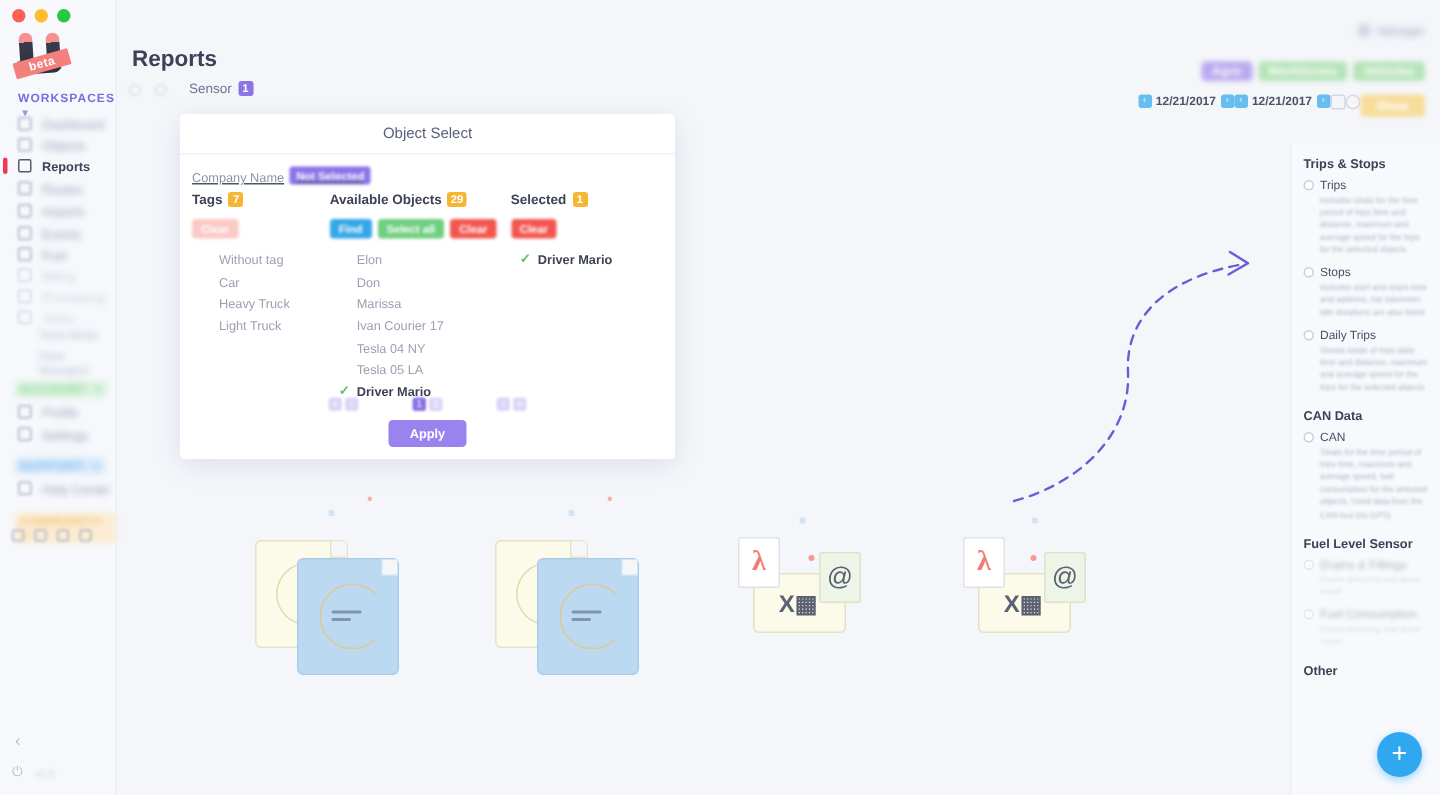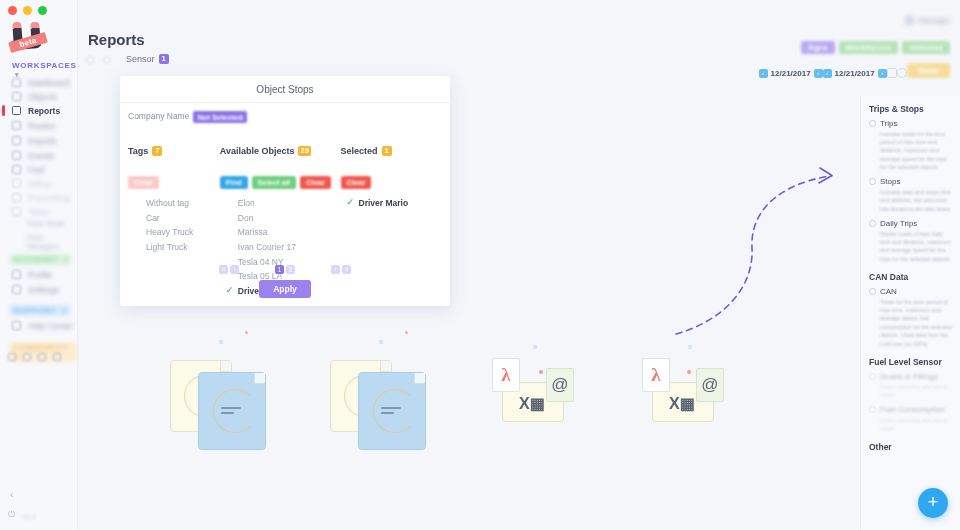--- a/index.html
+++ b/index.html
@@ -109,21 +109,21 @@
   .tabs { position: absolute; top: 41px; right: 10px; display: flex; gap: 4px; }
   .tab {
     padding: 2px 7px; border-radius: 3px; font-size: 8px; font-weight: bold;
     color: #fff; filter: blur(1.6px); letter-spacing: .2px;
   }
   .tab.agro { background: #b9aaf0; }
   .tab.wf   { background: #b6e3b8; }
   .tab.veh  { background: #b6e3b8; }
 
   
-  .datebar { position: absolute; top: 63px; right: 10px; display: flex; align-items: flex-end; gap: 0; }
+  .datebar { position: absolute; top: 63px; right: 10px; display: flex; align-items: flex-start; gap: 0; }
   .dpick { display: flex; align-items: center; gap: 3px; }
   .dpick .arrow {
     width: 9px; height: 9px; border-radius: 2px; background: #65bdf0;
     color: #fff; font-size: 6px; line-height: 9px; text-align: center;
   }
   .dpick .dval { font-size: 8px; font-weight: bold; color: #4a5268; }
   .tb-icon { width: 10px; height: 10px; border: 1.1px solid #c3c9da; border-radius: 2px; opacity: .65; }
   .tb-icon.round { border-radius: 50%; }
   .btn-show {
     padding: 3px 11px; border-radius: 3px; background: #f7dd9b;
@@ -159,32 +159,32 @@
   .modal {
     position: absolute; top: 76px; left: 120px; width: 330px; height: 230px;
     background: #fff; border-radius: 3px; box-shadow: 0 4px 18px rgba(70,80,120,.13);
     z-index: 30;
   }
   .modal-title {
     text-align: center; font-size: 10px; color: #5a6078;
     padding: 8px 0 7px; border-bottom: 1px solid #f0f2f7;
   }
   .modal-body { padding: 8px 8px 0; position: relative; height: 195px; }
-  .company-row { display: flex; align-items: flex-start; gap: 4px; margin-bottom: 23px; }
+  .company-row { display: flex; align-items: flex-end; gap: 4px; margin-bottom: 5px; text-decoration: underline; }
   .company-label { font-size: 8.5px; color: #8d93a8; }
   .pill-purple {
     background: #8b73e8; color: #fff; font-size: 7.5px; font-weight: bold;
     padding: 1.5px 4px; border-radius: 2px; filter: blur(1.1px);
   }
 
   .cols { display: flex; }
   .col-tags { width: 95px; }
   .col-avail { width: 125px; }
   .col-sel { width: 105px; }
-  .col-head { display: flex; gap: 4px; margin-bottom: 20px; }
+  .col-head { display: flex; gap: 4px; margin-bottom: 8px; }
   .col-head-title { font-size: 9px; font-weight: bold; color: #3d4257; }
 
   .btn-row { display: flex; gap: 4px; margin-bottom: 7px; }
   .mbtn {
     font-size: 7.5px; font-weight: bold; color: #fff;
     padding: 2px 6px; border-radius: 2.5px; filter: blur(1.05px);
   }
   .mbtn.find { background: #35a7e8; }
   .mbtn.selall { background: #6fcf80; }
   .mbtn.clear { background: #f2574f; }
@@ -468,21 +468,21 @@
 </div>
 <span class="sq-dot" style="left:688px; top:345px"></span>
 <span class="pink-dot" style="left:687px; top:370px"></span>
 
 <svg class="curve" width="170" height="180" viewBox="0 0 170 180">
   <path d="M4 172 C 48 160, 82 128, 80 86 C 78 48, 108 22, 158 14" fill="none" stroke="#6b5cd6" stroke-width="1.6" stroke-dasharray="6 5" stroke-linecap="round"></path>
   <path d="M148 6 L160 13.5 L147 21" fill="none" stroke="#6b5cd6" stroke-width="1.6" stroke-linecap="round" stroke-linejoin="round"></path>
 </svg>
 
 <div class="modal">
-  <div class="modal-title">Object Stops</div>
+  <div class="modal-title">Object Select</div>
   <div class="modal-body">
 
     <div class="company-row">
       <span class="company-label">Company Name</span>
       <span class="pill-purple">Not Selected</span>
     </div>
 
     <div class="cols">
 
       <div class="col-tags">

